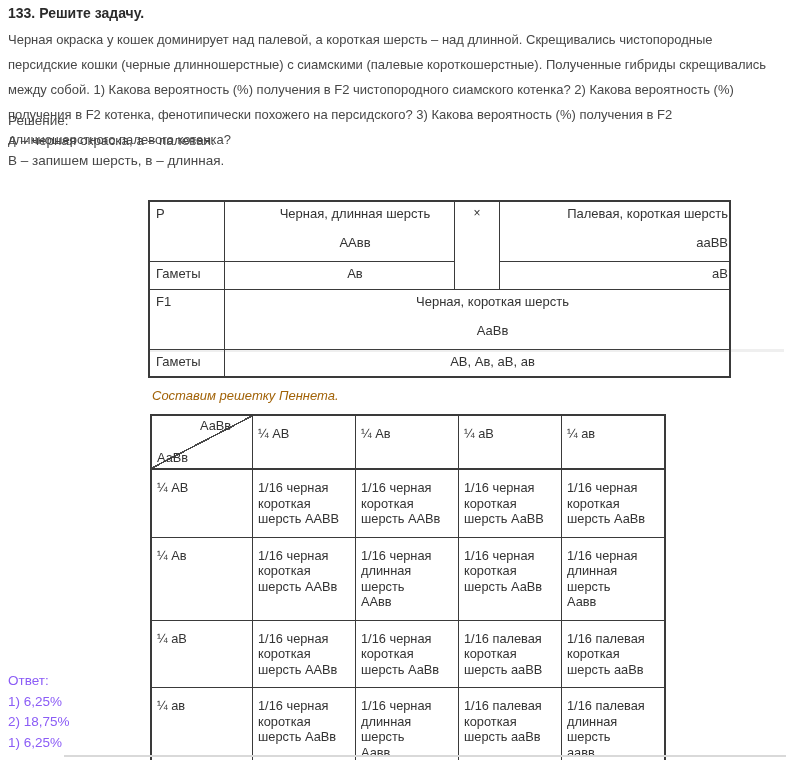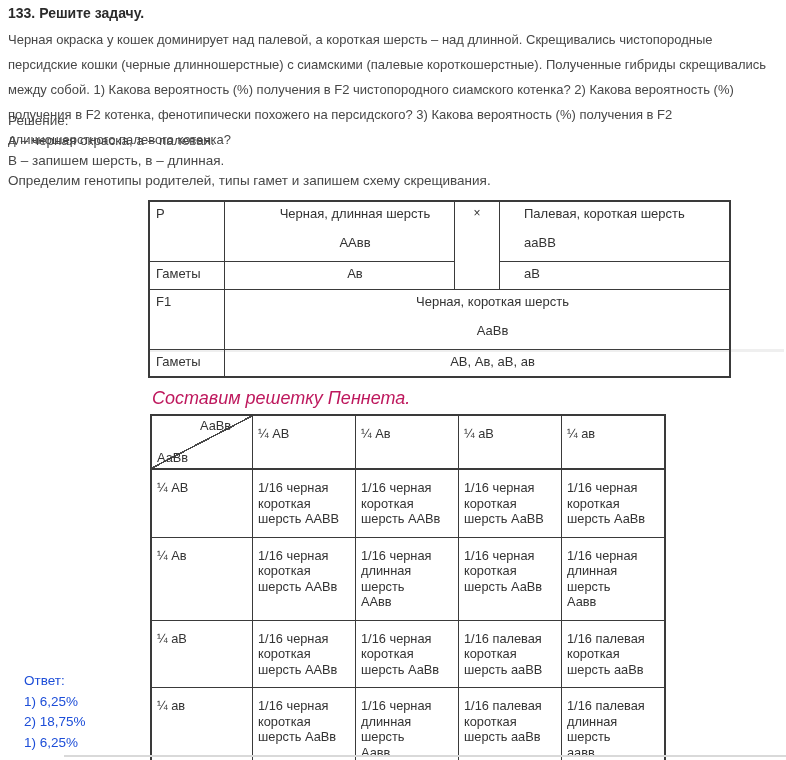--- a/index.html
+++ b/index.html
@@ -3,36 +3,36 @@
 <meta charset="utf-8">
 <style>
   html,body{margin:0;padding:0;background:#fff;}
   .page{
     position:relative;width:786px;height:760px;background:#ffffff;overflow:hidden;
     font-family:"Liberation Sans", sans-serif;color:#3f3f3f;
   }
   .title{position:absolute;left:8px;top:5px;font-size:14px;font-weight:bold;color:#2b2b2b;}
   .problem{position:absolute;left:8px;top:27px;width:772px;font-size:13px;line-height:25px;color:#474747;}
   .solution{position:absolute;left:8px;top:111px;font-size:13.5px;line-height:20px;color:#474747;}
-  .answer{position:absolute;left:24px;top:671px;font-size:13.5px;line-height:20.5px;color:#1d4ed8;}
+  .answer{position:absolute;left:8px;top:671px;font-size:13.5px;line-height:20.5px;color:#8b5cf6;}
 
   
   table{border-collapse:collapse;}
   .cross-table{position:absolute;left:148px;top:200px;border:2px solid #3a3a3a;font-size:13px;color:#333;}
   .cross-table td{border:1.5px solid #3a3a3a;vertical-align:top;}
   .ct-label{width:62px;text-align:left;padding:4px 6px;}
   .ct-wide{width:196px;text-align:center;padding-top:4px;padding-left:32px;}
   .ct-cross{width:42px;text-align:center;padding-top:4px;font-size:12px;}
-  .ct-wide2{width:204px;text-align:left;padding-top:4px;padding-left:24px;}
+  .ct-wide2{width:204px;text-align:right;padding-top:4px;padding-left:24px;}
   .row-tall{height:60px;}
   .row-short{height:28px;}
   .geno{margin-top:14px;}
 
   
-  .caption{position:absolute;left:152px;top:388px;font-size:18px;font-style:italic;color:#be185d;}
+  .caption{position:absolute;left:152px;top:388px;font-size:13px;font-style:italic;color:#a16207;}
 
   
   .punnett{position:absolute;left:150px;top:414px;border:2px solid #3a3a3a;font-size:12.8px;color:#333;}
   .punnett td{border:1.5px solid #3a3a3a;vertical-align:top;padding:10px 5px;line-height:15.5px;}
   .punnett tr.hdr td{border-bottom:2.5px solid #3a3a3a;height:32px;}
   .pn-corner{width:100px;position:relative;padding:0 !important;
     background:linear-gradient(to bottom right, transparent calc(50% - 0.8px), #4a4a4a calc(50% - 0.8px), #4a4a4a calc(50% + 0.8px), transparent calc(50% + 0.8px));}
   .pn-corner-top{position:absolute;top:2px;left:48px;}
   .pn-corner-bottom{position:absolute;bottom:3px;left:5px;}
   .pn-colhdr{width:92px;}
@@ -49,21 +49,20 @@
 <div class="page">
 
   <div class="title">133. Решите задачу.</div>
 
   <div class="problem">Черная окраска у кошек доминирует над палевой, а короткая шерсть – над длинной. Скрещивались чистопородные персидские кошки (черные длинношерстные) с сиамскими (палевые короткошерстные). Полученные гибриды скрещивались между собой. 1) Какова вероятность (%) получения в F2 чистопородного сиамского котенка? 2) Какова вероятность (%) получения в F2 котенка, фенотипически похожего на персидского? 3) Какова вероятность (%) получения в F2 длинношерстного палевого котенка?</div>
 
   <div class="solution">
     <div>Решение:</div>
     <div>А – черная окраска, а – палевая.</div>
     <div>В – запишем шерсть, в – длинная.</div>
-    <div>Определим генотипы родителей, типы гамет и запишем схему скрещивания.</div>
   </div>
 
   <table class="cross-table">
     <tbody>
       <tr class="row-tall">
         <td class="ct-label">P</td>
         <td class="ct-wide">
           <div>Черная, длинная шерсть</div>
           <div class="geno">ААвв</div>
         </td>

